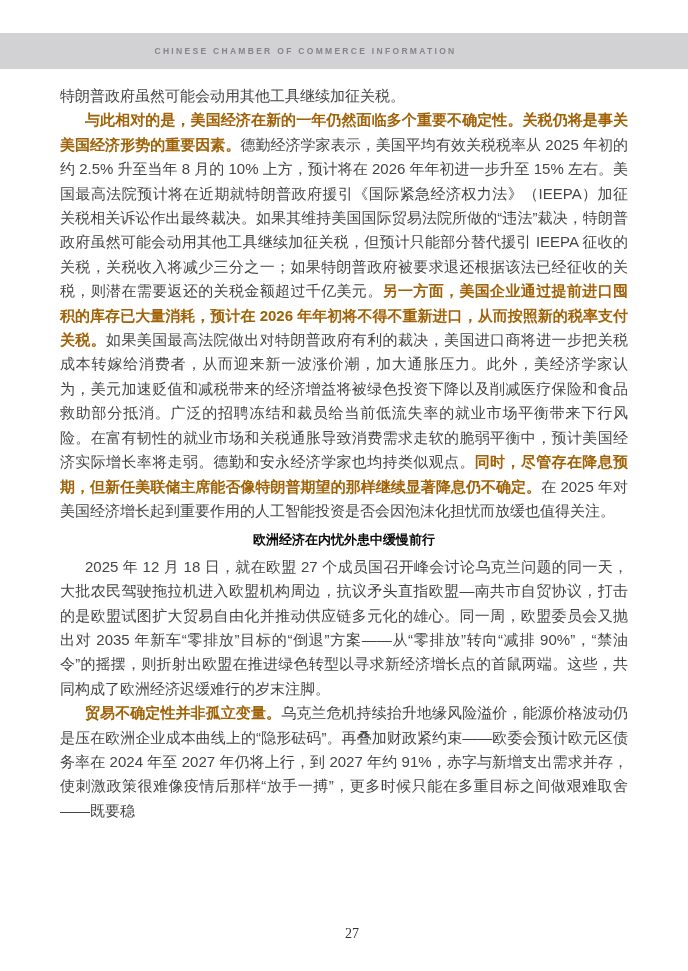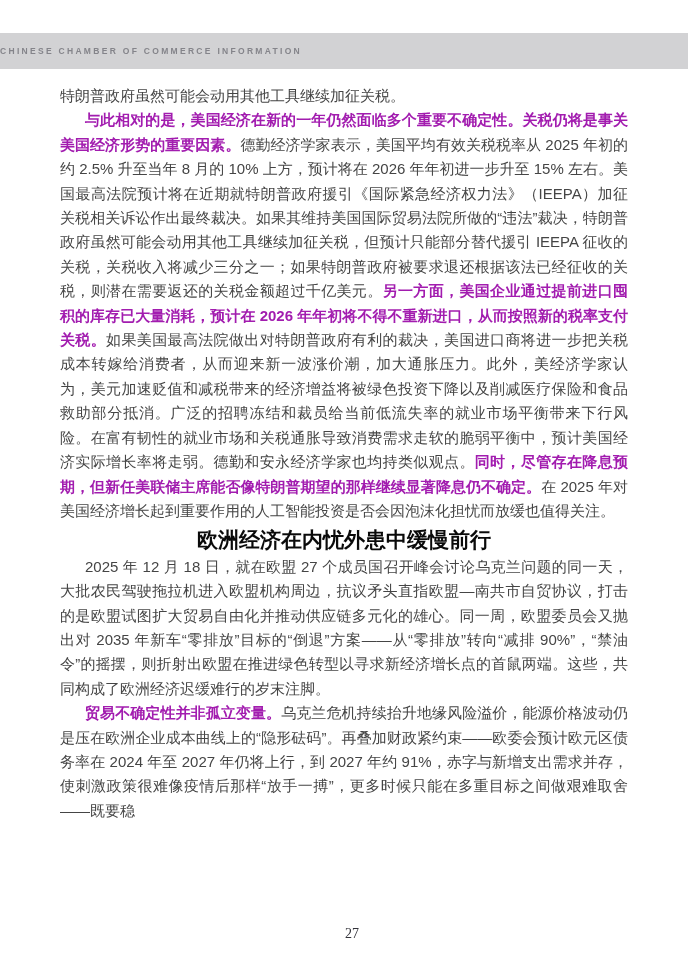--- a/index.html
+++ b/index.html
@@ -14,21 +14,21 @@
   .page { position: absolute; inset: 0; }
 
   
   .band {
     position: absolute;
     left: 0; top: 33px;
     width: 100%; height: 36px;
     background: #d2d2d4;
     display: flex;
     align-items: center;
-    justify-content: flex-start;
+    justify-content: center;
     padding-right: 77px;
     box-sizing: border-box;
   }
   .band-title {
     font-size: 8.5px;
     font-weight: bold;
     letter-spacing: 2.3px;
     color: #84848a;
     white-space: nowrap;
   }
@@ -44,24 +44,24 @@
     position: absolute;
     left: 60px; top: 84px;
     width: 568px;
     font-size: 15px;
     line-height: 24.4px;
     color: #454545;
     text-align: justify;
   }
   .para { margin: 0; }
   .para.indent { text-indent: 25px; }
-  .content b { font-weight: 700; color: #a21caf; }
+  .content b { font-weight: 700; color: #a16207; }
   .heading {
     margin: 5px 0 2px 0;
-    font-size: 21px;
+    font-size: 13px;
     font-weight: 700;
     color: #0a0a0a;
     text-align: center;
     text-indent: 0;
   }
 
   
   .footer {
     position: absolute;
     left: 8px; top: 924px;

